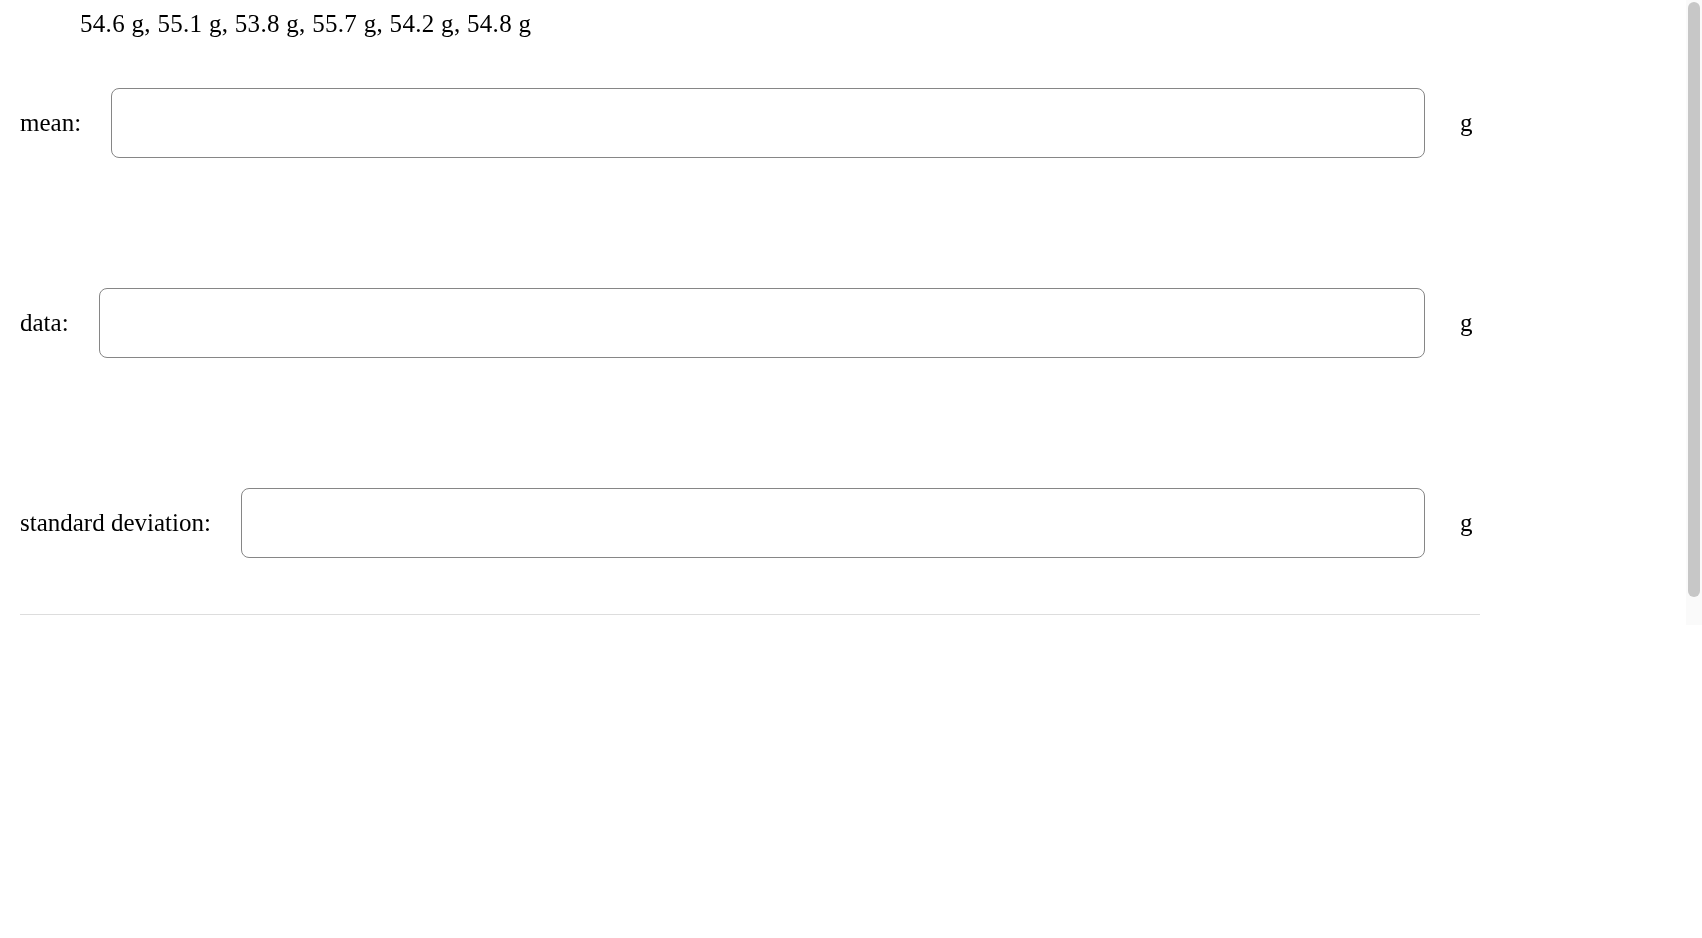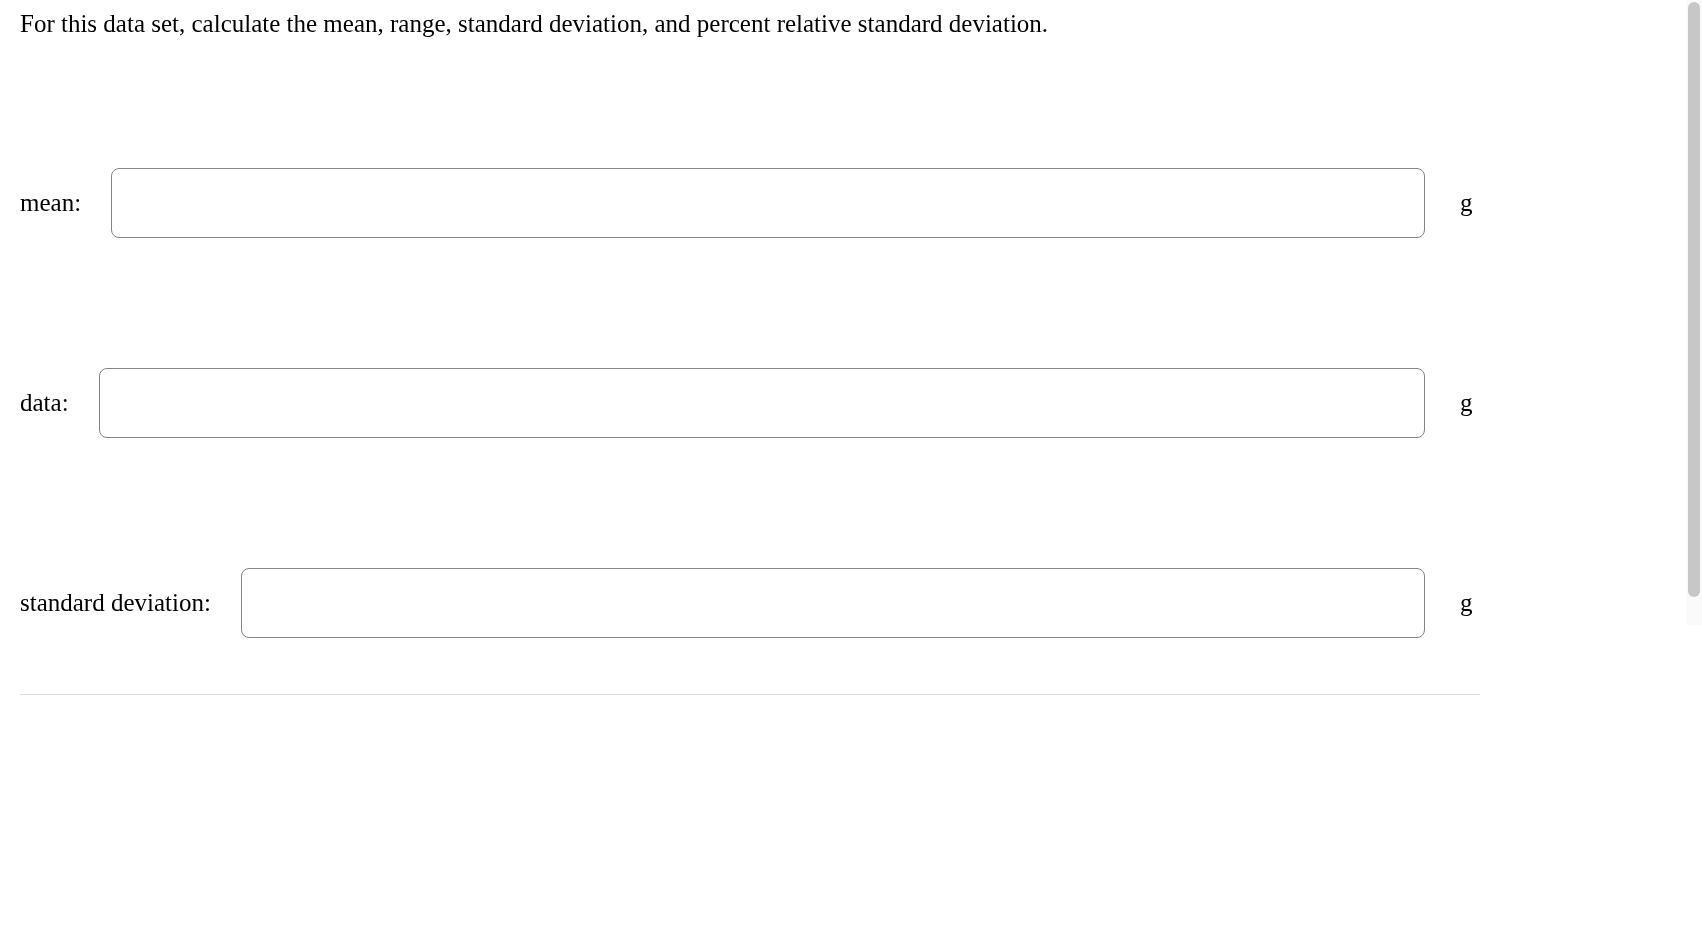--- a/index.html
+++ b/index.html
@@ -81,21 +81,21 @@
       width: 12px;
       height: 595px;
       background: #c7c7c7;
       border-radius: 6px;
     }
   </style>
 </head>
 <body>
 
 <div class="content-wrapper">
-  <p class="instruction">For this data set, calculate the mean, range, standard deviation, and percent relative standard deviation.</p>
+  <p class="data-set">54.6 g, 55.1 g, 53.8 g, 55.7 g, 54.2 g, 54.8 g</p>
 
   <div class="input-row">
     <span class="input-label">mean:</span>
     <input type="text" class="answer-input" value="" style="">
     <span class="unit-label">g</span>
   </div>
 
   <div class="input-row">
     <span class="input-label">data:</span>
     <input type="text" class="answer-input" value="" style="">

